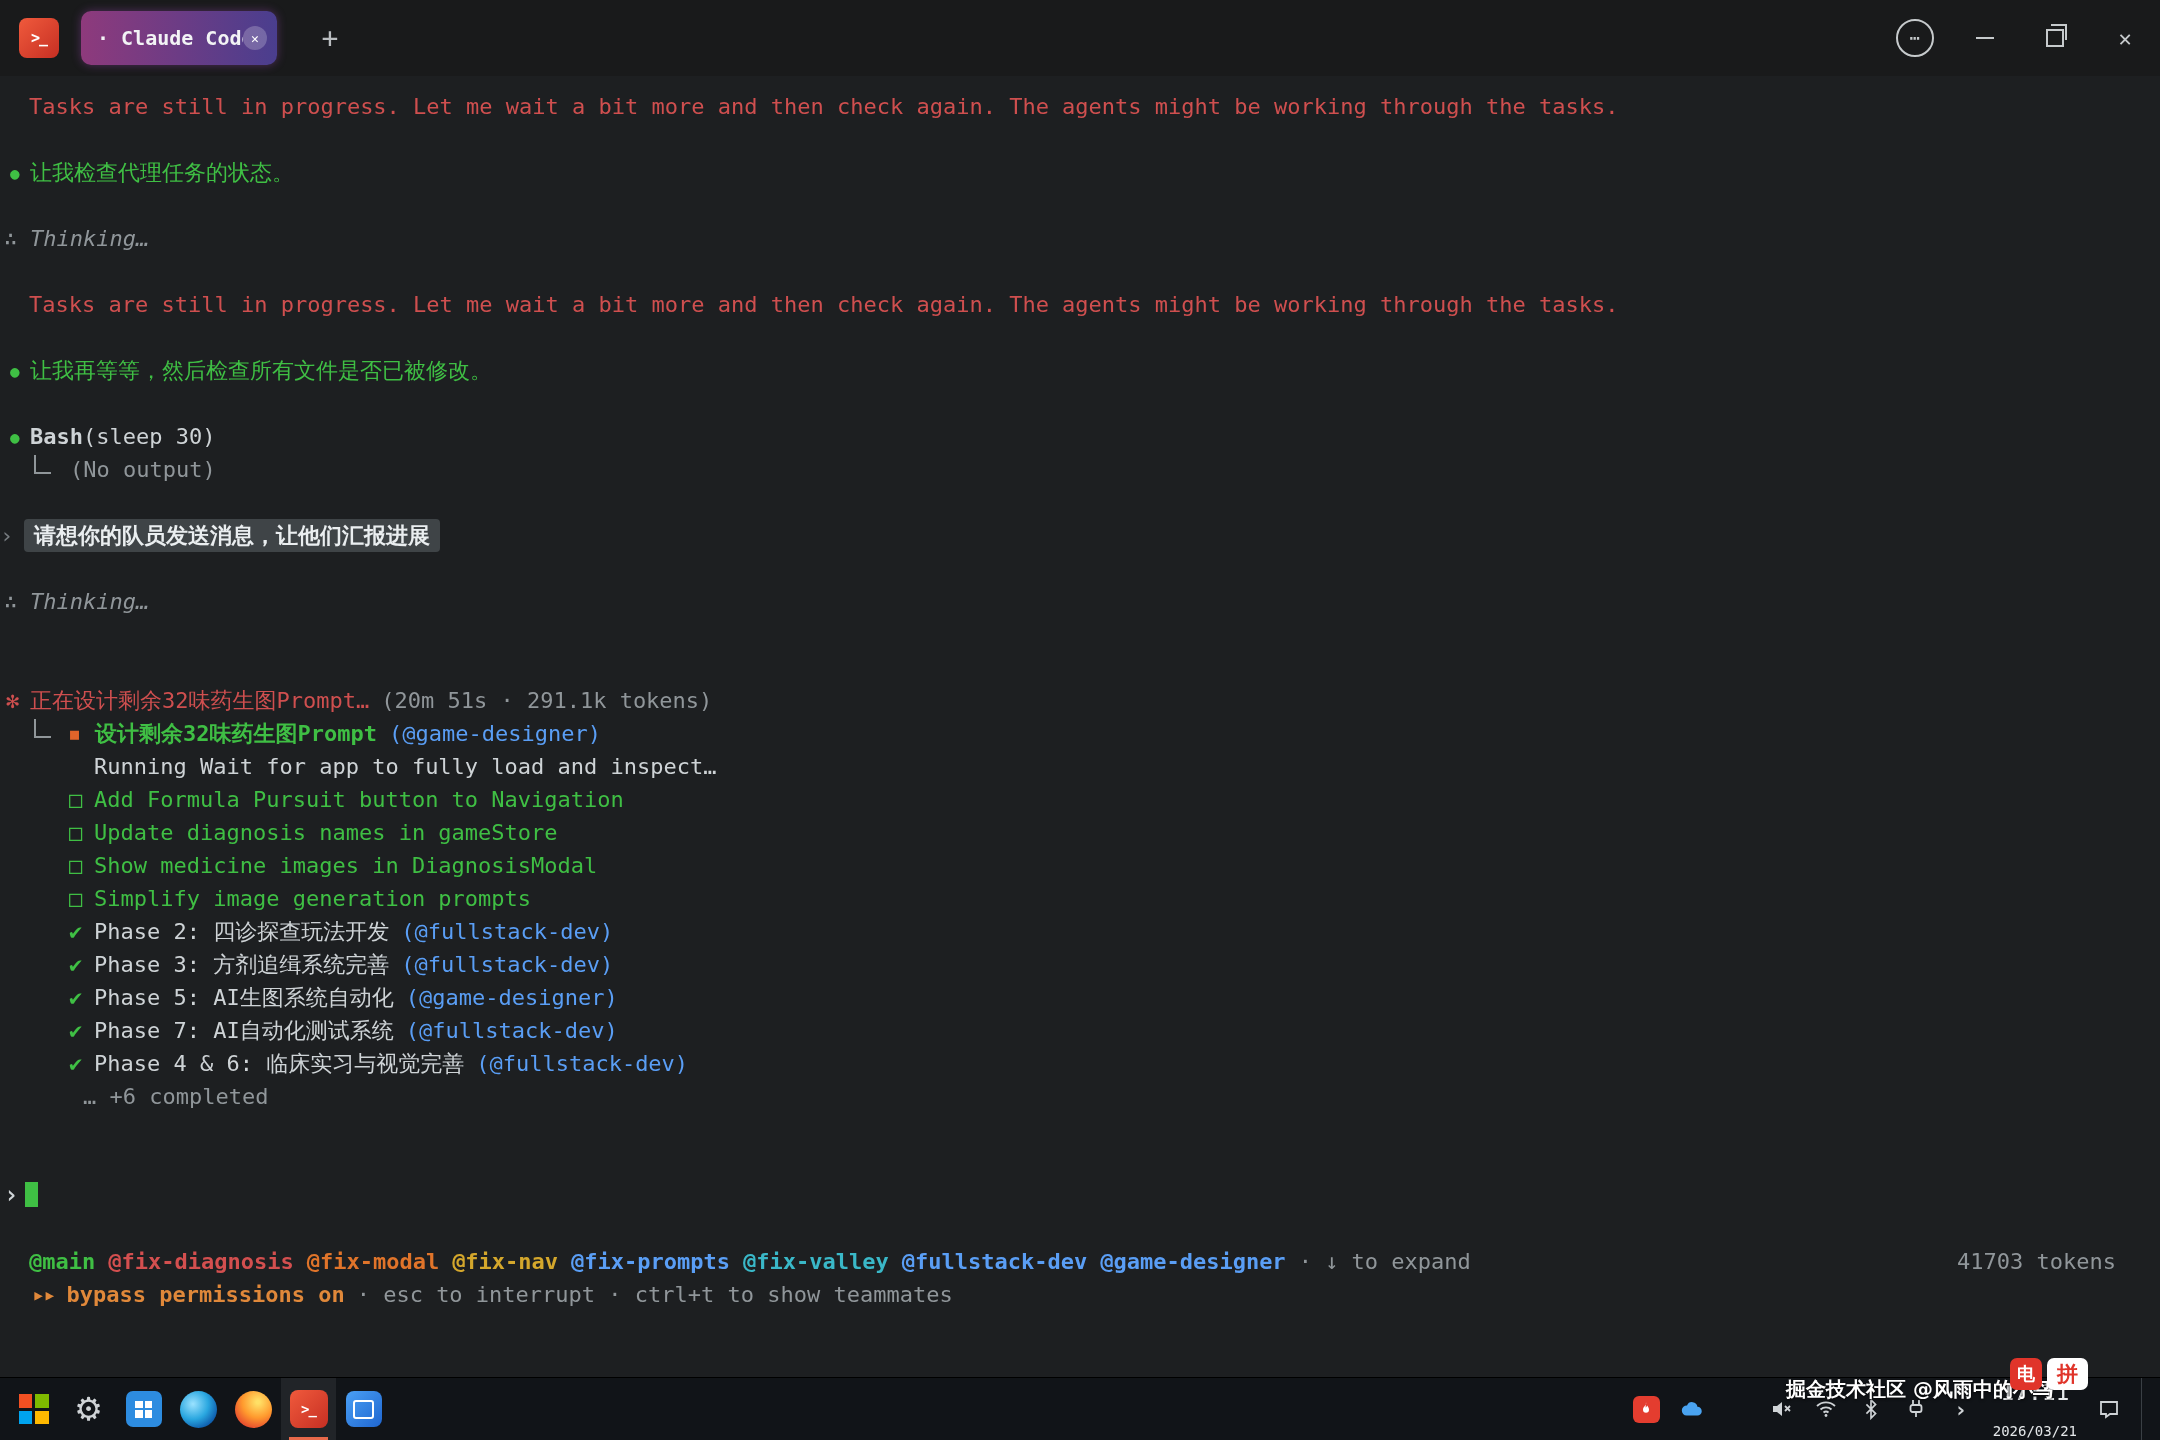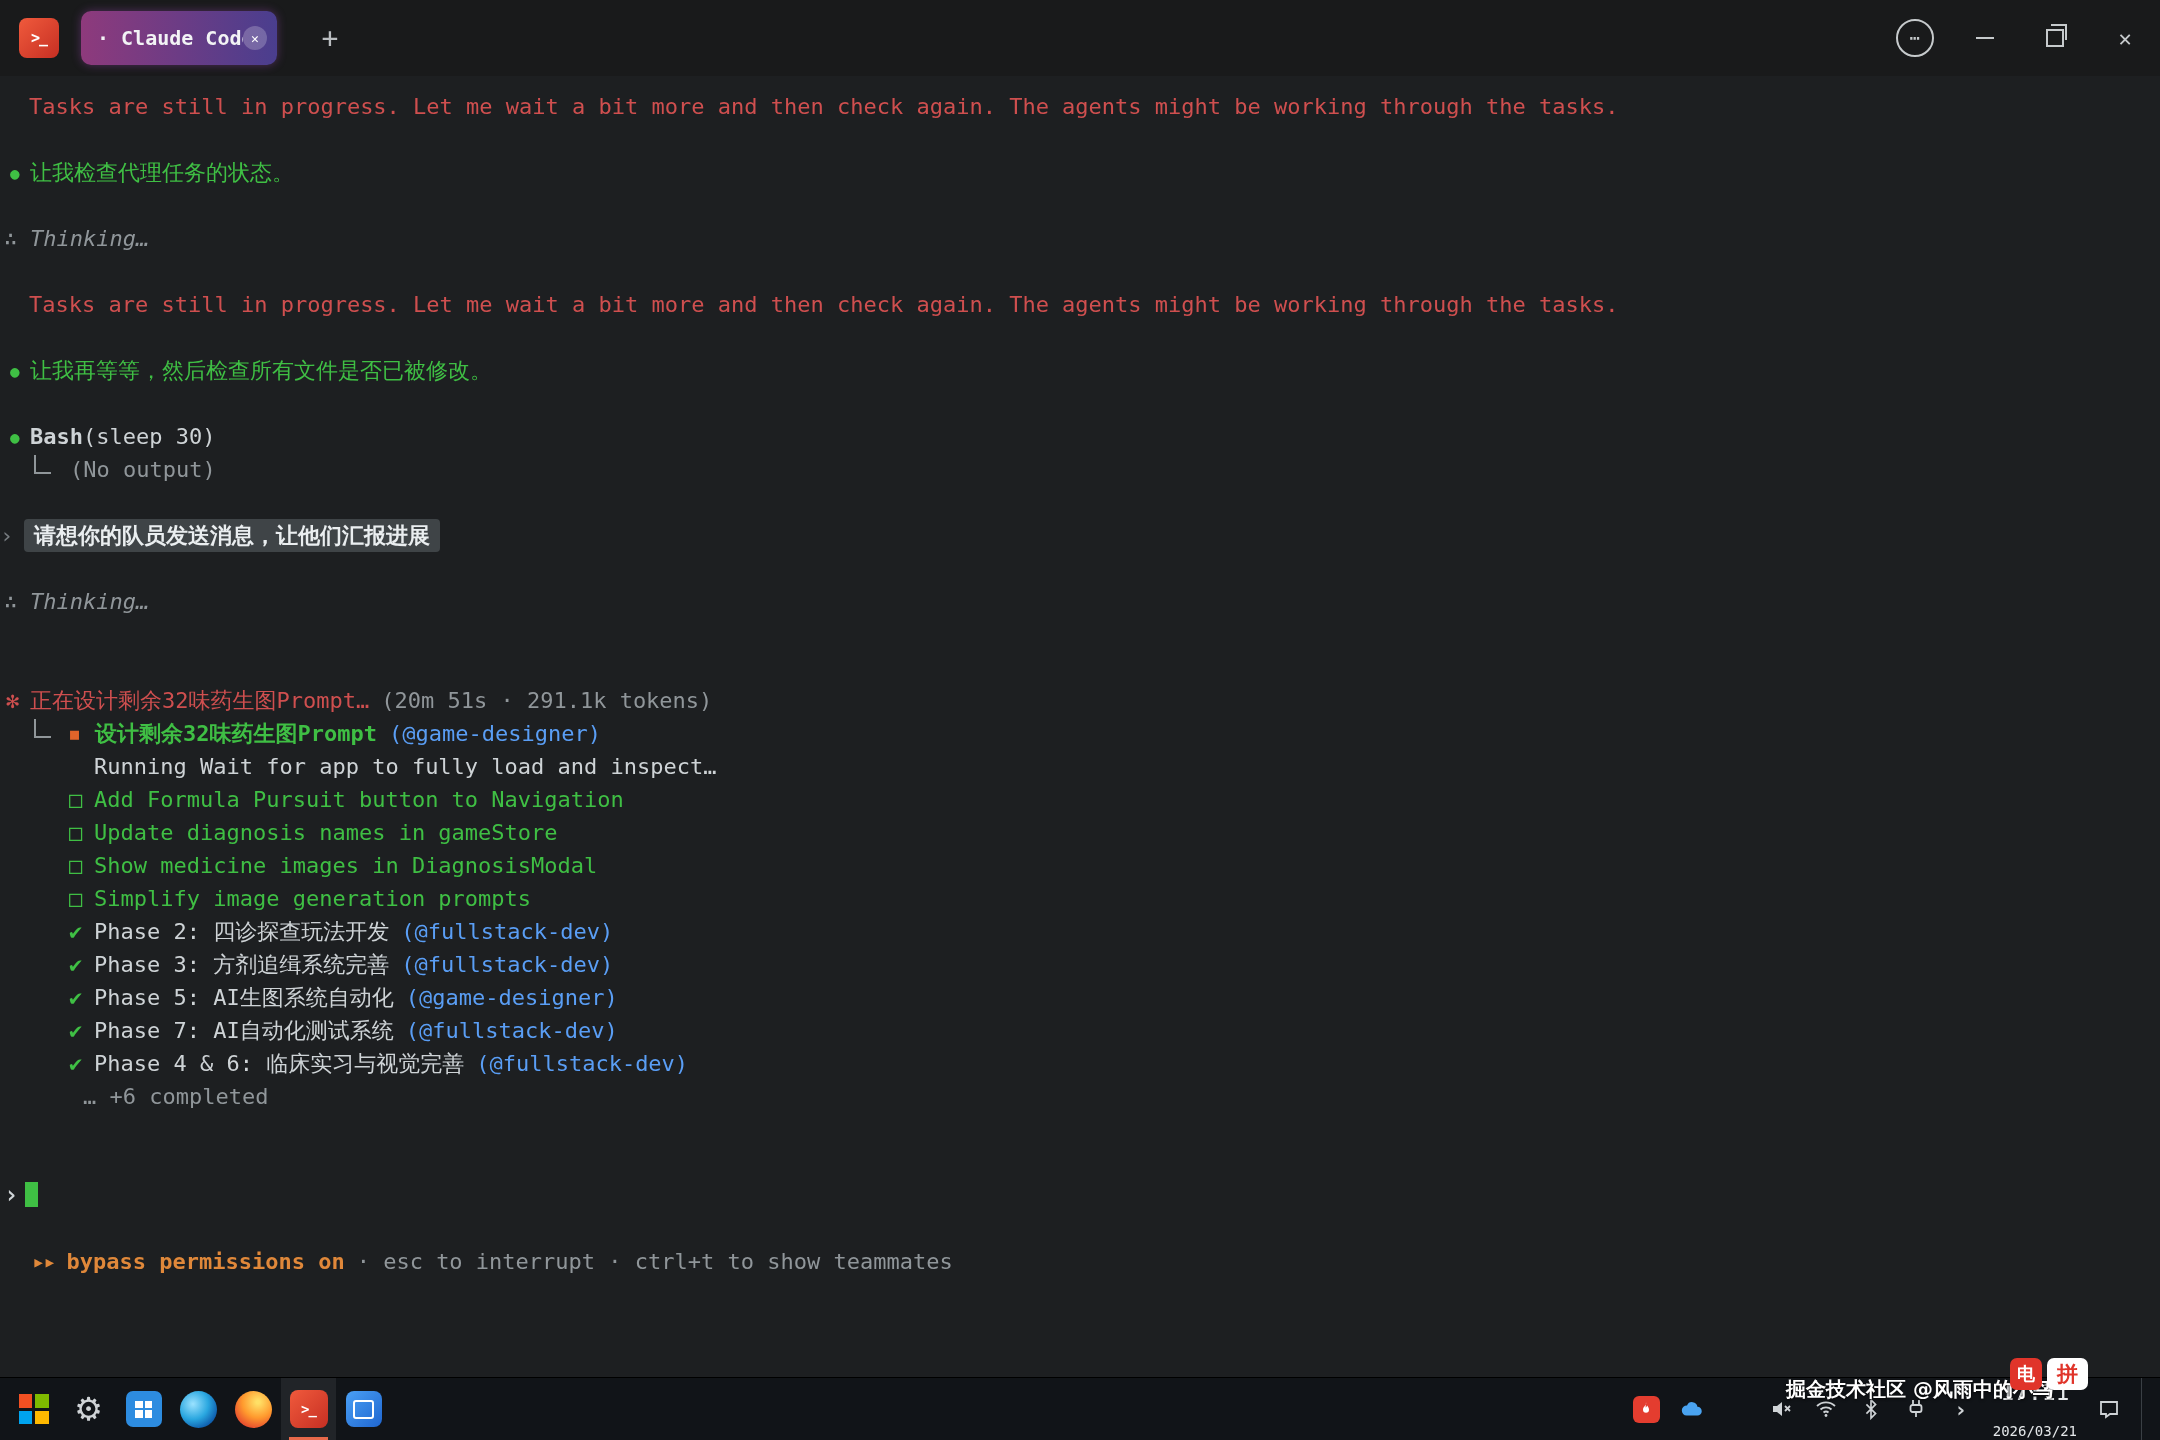--- a/index.html
+++ b/index.html
@@ -272,20 +272,24 @@
 
   <div class="ln ml-more gray">… +6 completed</div>
   <div class="bl"></div>
   <div class="bl"></div>
 
   <div class="ln ml0">
     <span class="mk mk-prompt white">›</span><span class="cursor"></span>
   </div>
   <div class="bl"></div>
 
+  <div class="ln ml-para status-row">
+    <span class="ag ag0">@main</span><span class="ag ag1">@fix-diagnosis</span><span class="ag ag2">@fix-modal</span><span class="ag ag3">@fix-nav</span><span class="ag ag4">@fix-prompts</span><span class="ag ag5">@fix-valley</span><span class="ag ag6">@fullstack-dev</span><span class="ag ag7">@game-designer</span><span class="gray">· ↓ to expand</span>
+    <span class="tokens gray">41703 tokens</span>
+  </div>
 
   <div class="ln ml-bypass">
     <span class="amber bold arrows">▸▸</span><span class="amber bold">bypass permissions on</span><span class="gray hintgap">· esc to interrupt · ctrl+t to show teammates</span>
   </div>
 
 </div>
 
 <div class="watermark">掘金技术社区 @风雨中的小鸟</div>
 <div class="wm-badges">
   <span class="wm-redsq">电</span>

